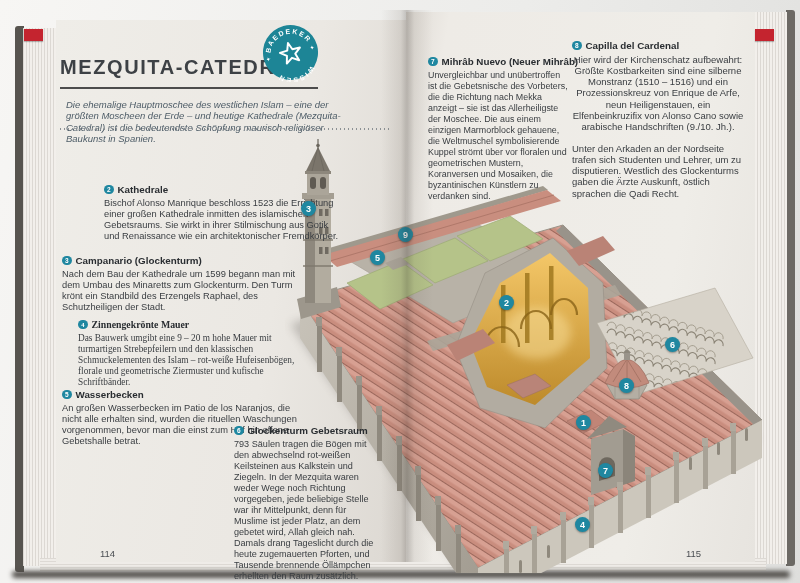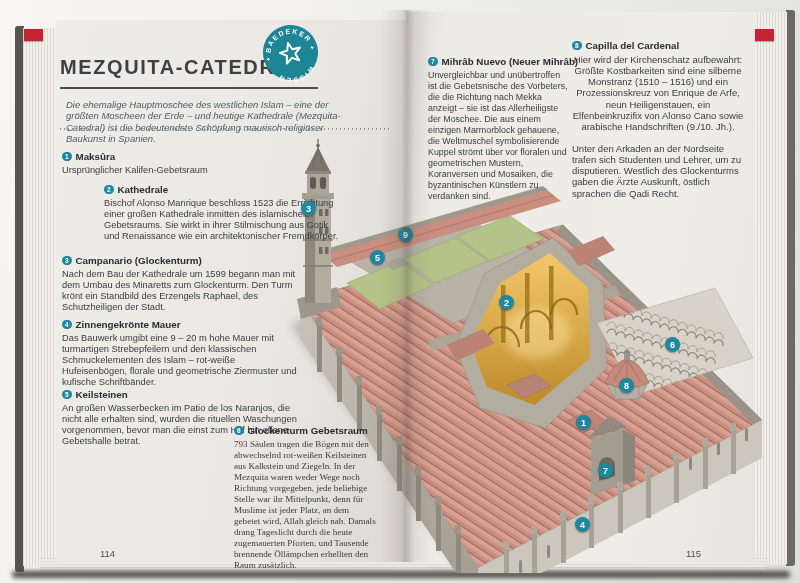--- a/index.html
+++ b/index.html
@@ -30,21 +30,21 @@
   .dotted{position:absolute;left:60px;top:128px;width:332px;height:2px;z-index:3;
     background:repeating-linear-gradient(90deg,#8b9094 0 1.2px,transparent 1.2px 4px);}
   .badge{position:absolute;left:261px;top:23px;width:59px;height:59px;z-index:4;}
   
   .section{position:absolute;z-index:3;}
   .sec-head{display:flex;align-items:center;white-space:nowrap;}
   .bullet{display:inline-flex;align-items:center;justify-content:center;width:9.5px;height:9.5px;border-radius:50%;
     background:#1f87a0;color:#fff;font-size:6.5px;font-weight:bold;margin-right:4px;flex:0 0 auto;}
   .sec-title{font-size:9.8px;font-weight:bold;color:#292d31;}
   .sec-body{margin:2.5px 0 0 0;font-size:9.3px;line-height:11.2px;color:#393d41;}
-  .s6 .sec-body{font-size:9.1px;line-height:11px;font-family:Liberation Serif, serif;}
+  .s6 .sec-body{font-size:9.1px;line-height:11px;}
   .s7 .sec-body{font-size:8.9px;line-height:11px;}
   .s8 .sec-body,.s9 .sec-body{font-size:9.5px;line-height:11.3px;}
   .pagenum{position:absolute;width:36px;text-align:left;font-size:9.5px;color:#4a4e52;z-index:3;}
   .pagenum-left{left:100px;top:548px;}
   .pagenum-right{left:686px;top:548px;}
   
   .illu{position:absolute;left:285px;top:133px;width:485px;height:440px;z-index:2;}
   .marker{position:absolute;width:15px;height:15px;border-radius:50%;background:#1f87a0;color:#fff;
     font-size:9px;font-weight:bold;display:flex;align-items:center;justify-content:center;
     box-shadow:0 1px 2px rgba(0,0,0,.35);z-index:4;}
@@ -260,52 +260,45 @@
     <div class="marker" style="left:576px;top:415px;">1</div>
     <div class="marker" style="left:499px;top:295px;">2</div>
     <div class="marker" style="left:301px;top:201px;">3</div>
     <div class="marker" style="left:575px;top:517px;">4</div>
     <div class="marker" style="left:370px;top:250px;">5</div>
     <div class="marker" style="left:665px;top:337px;">6</div>
     <div class="marker" style="left:598px;top:463px;">7</div>
     <div class="marker" style="left:619px;top:378px;">8</div>
     <div class="marker" style="left:398px;top:227px;">9</div>
 
-    <div class="section s1" style="left:62px;top:151px;width:236px;">
-      <div class="sec-head">
-          <span class="bullet">1</span>
-          <span class="sec-title">Maksûra</span>
-        </div>
-      <p class="sec-body">Ursprünglicher Kalifen-Gebetsraum</p>
-    </div>
     <div class="section s2" style="left:62px;top:184px;width:236px;margin-left:42px;">
       <div class="sec-head">
           <span class="bullet">2</span>
           <span class="sec-title">Kathedrale</span>
         </div>
       <p class="sec-body">Bischof Alonso Manrique beschloss 1523 die Errichtung einer großen Kathedrale inmitten des islamischen Gebetsraums. Sie wirkt in ihrer Stilmischung aus Gotik und Renaissance wie ein architektonischer Fremdkörper.</p>
     </div>
     <div class="section s3" style="left:62px;top:255px;width:236px;">
       <div class="sec-head">
           <span class="bullet">3</span>
           <span class="sec-title">Campanario (Glockenturm)</span>
         </div>
       <p class="sec-body">Nach dem Bau der Kathedrale um 1599 begann man mit dem Umbau des Minaretts zum Glockenturm. Den Turm krönt ein Standbild des Erzengels Raphael, des Schutzheiligen der Stadt.</p>
     </div>
-    <div class="section s4" style="left:62px;top:319px;width:236px;">
+    <div class="section s4" style="left:78px;top:319px;width:236px;font-family:Liberation Serif, serif;">
       <div class="sec-head">
           <span class="bullet">4</span>
           <span class="sec-title">Zinnengekrönte Mauer</span>
         </div>
       <p class="sec-body">Das Bauwerk umgibt eine 9 – 20 m hohe Mauer mit turmartigen Strebepfeilern und den klassischen Schmuckelementen des Islam – rot-weiße Hufeisenbögen, florale und geometrische Ziermuster und kufische Schriftbänder.</p>
     </div>
     <div class="section s5" style="left:62px;top:389px;width:236px;">
       <div class="sec-head">
           <span class="bullet">5</span>
-          <span class="sec-title">Keilsteinen</span>
+          <span class="sec-title">Wasserbecken</span>
         </div>
       <p class="sec-body">An großen Wasserbecken im Patio de los Naranjos, die nicht alle erhalten sind, wurden die rituellen Waschungen vorgenommen, bevor man die einst zum Hof hin offene Gebetshalle betrat.</p>
     </div>
     <div class="section s6" style="left:234px;top:425px;width:142px;">
       <div class="sec-head">
           <span class="bullet">6</span>
           <span class="sec-title">Glockenturm Gebetsraum</span>
         </div>
       <p class="sec-body">793 Säulen tragen die Bögen mit den abwechselnd rot-weißen Keilsteinen aus Kalkstein und Ziegeln. In der Mezquita waren weder Wege noch Richtung vorgegeben, jede beliebige Stelle war ihr Mittelpunkt, denn für Muslime ist jeder Platz, an dem gebetet wird, Allah gleich nah. Damals drang Tageslicht durch die heute zugemauerten Pforten, und Tausende brennende Öllämpchen erhellten den Raum zusätzlich.</p>
     </div>

